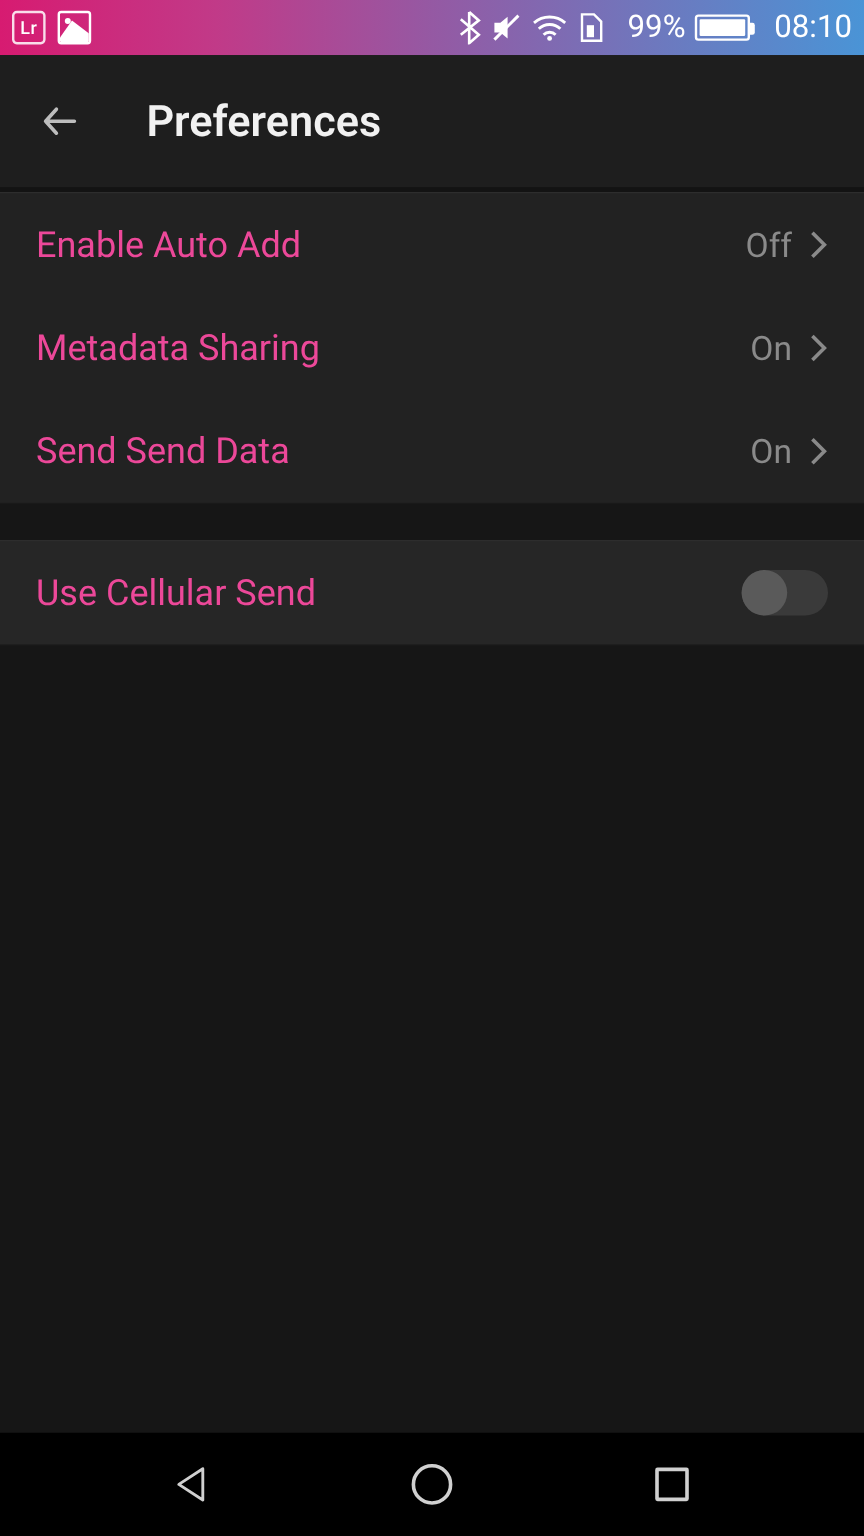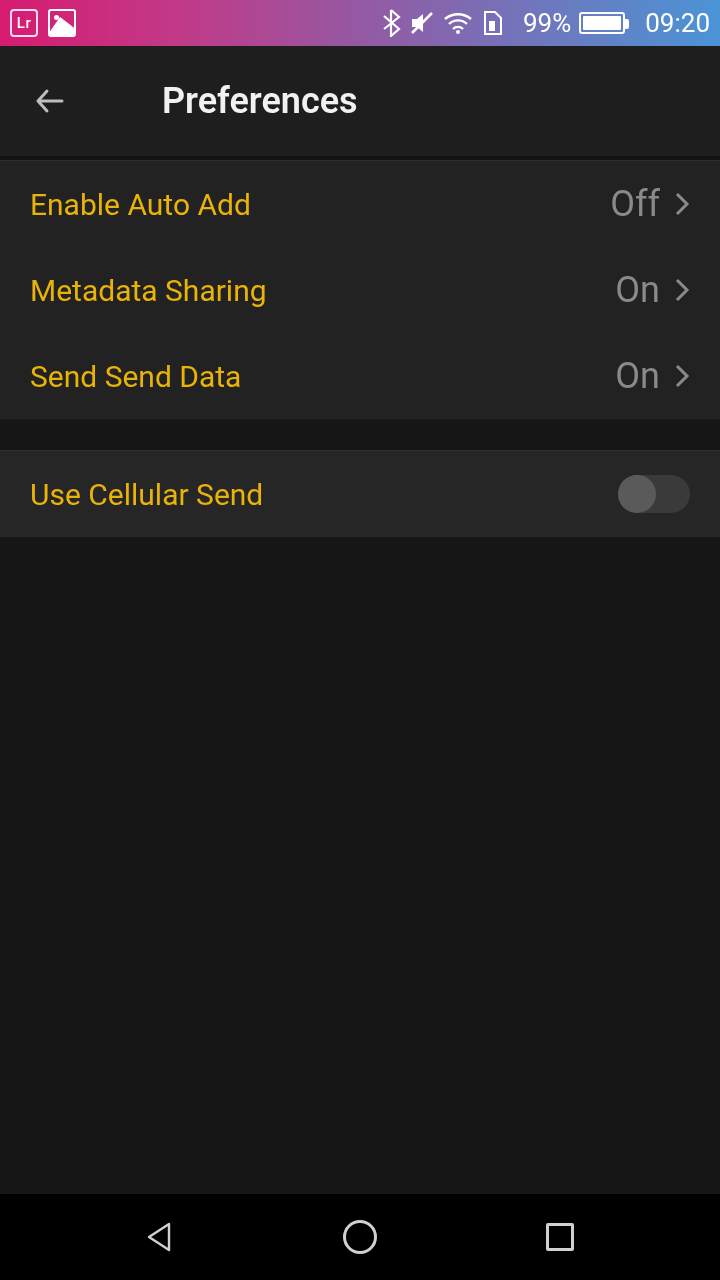--- a/index.html
+++ b/index.html
@@ -56,21 +56,20 @@
   .status-text{ font-size:26px; margin-left:12px; }
 
   
   .header {
     height: 114px;
     display: flex;
     align-items: center;
     padding: 0 30px;
     background: #1e1e1e;
     border-bottom: 4px solid #131313;
-    gap: 40px;
   }
   .back-arrow {
     width: 40px; height: 40px; display:flex; align-items:center; justify-content:center;
     margin-right: 52px;
     cursor:pointer;
   }
   .header-title {
     font-size: 36px;
     font-weight: 600;
     color: #f1f1f1;
@@ -92,27 +91,27 @@
     height: 86px;
     display:flex;
     align-items:center;
     justify-content:space-between;
     padding: 0 30px 0 30px;
     cursor:pointer;
   }
   .row-label {
     font-size: 30px;
     font-weight: 400;
-    color: #eab308;
+    color: #ec4899;
   }
   .row-right {
     display:flex; align-items:center; gap:14px;
   }
   .row-value {
-    font-size: 36px;
+    font-size: 28px;
     color: #8a8a8a;
   }
   .chevron {
     color: #8a8a8a;
   }
 
   
   .toggle {
     width: 72px; height: 38px; border-radius: 20px;
     background: #3a3a3a; position:relative; cursor:pointer;
@@ -176,21 +175,21 @@
       <span class="status-glyph">
         <svg width="22" height="26" viewBox="0 0 22 26" fill="none" stroke="#fff" stroke-width="2">
           <path d="M4 2 h10 l6 6 v16 h-16 z"></path>
           <rect x="9" y="12" width="4" height="8" fill="#fff"></rect>
         </svg>
       </span>
       <span class="status-text">99%</span>
       <span class="battery">
         <span class="battery-fill" style="width:99%"></span>
       </span>
-      <span class="status-text">09:20</span>
+      <span class="status-text">08:10</span>
     </div>
   </div>
 
   <div class="header">
     <div class="back-arrow">
       <svg width="36" height="36" viewBox="0 0 36 36" fill="none" stroke="#bdbdbd" stroke-width="3" stroke-linecap="round" stroke-linejoin="round">
         <path d="M30 18 H6 M15 8 L6 18 L15 28"></path>
       </svg>
     </div>
     <div class="header-title">Preferences</div>

